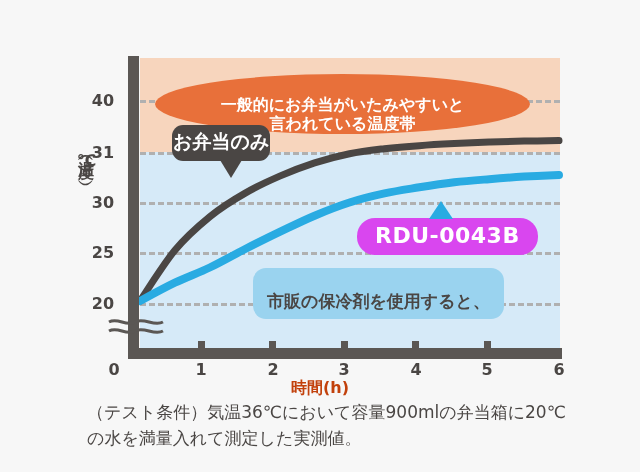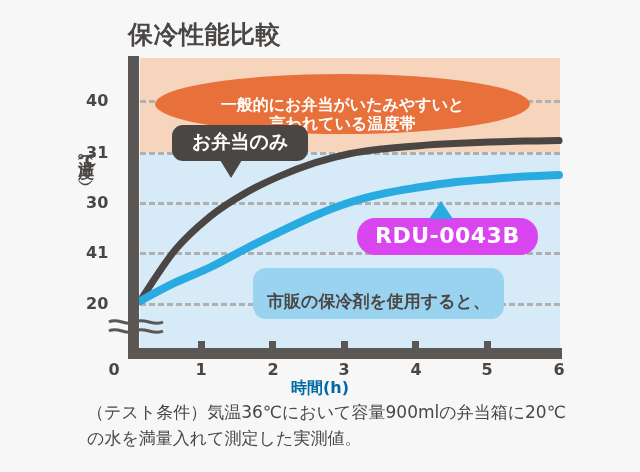--- a/index.html
+++ b/index.html
@@ -96,21 +96,21 @@
     left: 140px;
     width: 420px;
     height: 0;
     border-top: 3px dashed #b0b0b0;
   }
 
   
   .ylabel-tick {
     position: absolute;
     width: 34px;
-    text-align: left;
+    text-align: center;
     font-size: 16px;
     font-weight: 600;
     color: #4a4644;
   }
   .xlabel-tick {
     position: absolute;
     width: 28px;
     text-align: center;
     font-size: 16px;
     font-weight: 600;
@@ -133,21 +133,21 @@
     white-space: nowrap;
   }
   .axis-title-x {
     position: absolute;
     left: 0;
     top: 378px;
     width: 640px;
     text-align: center;
     font-size: 16px;
     font-weight: 700;
-    color: #0369a1;
+    color: #c2410c;
   }
 
   
   .curves {
     position: absolute;
     left: 0;
     top: 0;
     width: 640px;
     height: 400px;
     pointer-events: none;
@@ -175,21 +175,21 @@
   }
   .bubble-dark {
     position: absolute;
     left: 172px;
     top: 125px;
     background: #4a4644;
     color: #ffffff;
     font-size: 19px;
     font-weight: 700;
     border-radius: 11px;
-    padding: 4px 20px 6px;
+    padding: 4px 1px 6px;
     white-space: nowrap;
   }
   .bubble-dark .tail {
     position: absolute;
     left: 48px;
     bottom: -17px;
     width: 0;
     height: 0;
     border-left: 11px solid transparent;
     border-right: 11px solid transparent;
@@ -243,21 +243,20 @@
     color: #4a4644;
     margin-left: 40px;
   }
   .footnote div { white-space: nowrap; }
 </style>
 </head>
 <body>
 
 <div id="root">
 
-  <div class="chart-title">保冷性能比較</div>
 
   <div class="plot-wrap">
 
     <div class="plot-area">
       <div class="band-danger"></div>
     </div>
 
     <div class="gridline" style="top:100px"></div>
     <div class="gridline" style="top:152px"></div>
     <div class="gridline" style="top:202px"></div>
@@ -279,21 +278,21 @@
     <div class="tick-x" style="left:484px"></div>
 
     <svg class="axis-break" viewBox="0 0 56 22">
       <path d="M1,6 C10,1 18,11 27,6 C36,1 46,11 55,6" fill="none" stroke="#5b5754" stroke-width="3"></path>
       <path d="M1,15 C10,10 18,20 27,15 C36,10 46,20 55,15" fill="none" stroke="#5b5754" stroke-width="3"></path>
     </svg>
 
     <div class="ylabel-tick" style="left:86px;  top:91px">40</div>
     <div class="ylabel-tick" style="left:86px;  top:143px">31</div>
     <div class="ylabel-tick" style="left:86px;  top:193px">30</div>
-    <div class="ylabel-tick" style="left:86px;  top:243px">41</div>
+    <div class="ylabel-tick" style="left:86px;  top:243px">25</div>
     <div class="ylabel-tick" style="left:86px;  top:294px">20</div>
 
     <div class="xlabel-tick" style="left:100px">0</div>
     <div class="xlabel-tick" style="left:187px">1</div>
     <div class="xlabel-tick" style="left:259px">2</div>
     <div class="xlabel-tick" style="left:330px">3</div>
     <div class="xlabel-tick" style="left:402px">4</div>
     <div class="xlabel-tick" style="left:473px">5</div>
     <div class="xlabel-tick" style="left:545px">6</div>
 

